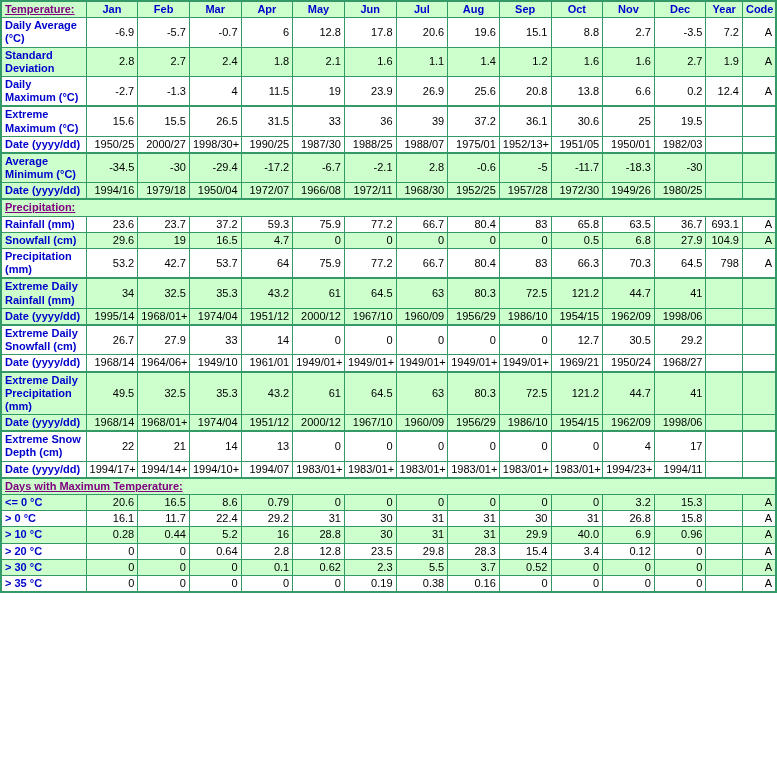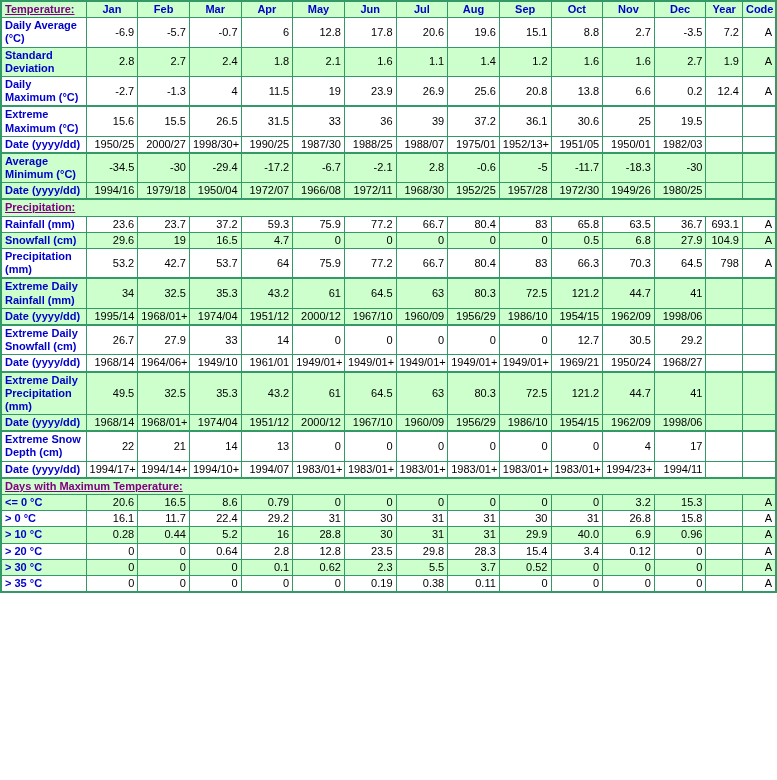--- a/index.html
+++ b/index.html
@@ -482,21 +482,21 @@
       </tr>
       <tr class="">
         <td class="label">&gt; 35 °C</td>
         <td class="num">0</td>
         <td class="num">0</td>
         <td class="num">0</td>
         <td class="num">0</td>
         <td class="num">0</td>
         <td class="num">0.19</td>
         <td class="num">0.38</td>
-        <td class="num">0.11</td>
+        <td class="num">0.16</td>
         <td class="num">0</td>
         <td class="num">0</td>
         <td class="num">0</td>
         <td class="num">0</td>
         <td class="num"></td>
         <td class="num">A</td>
       </tr>
     </tbody>
 </table>
 

